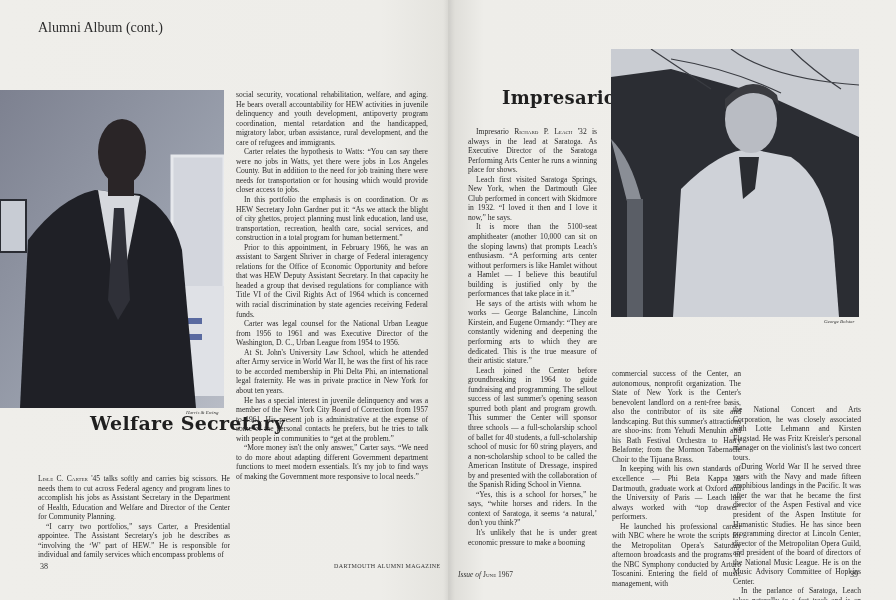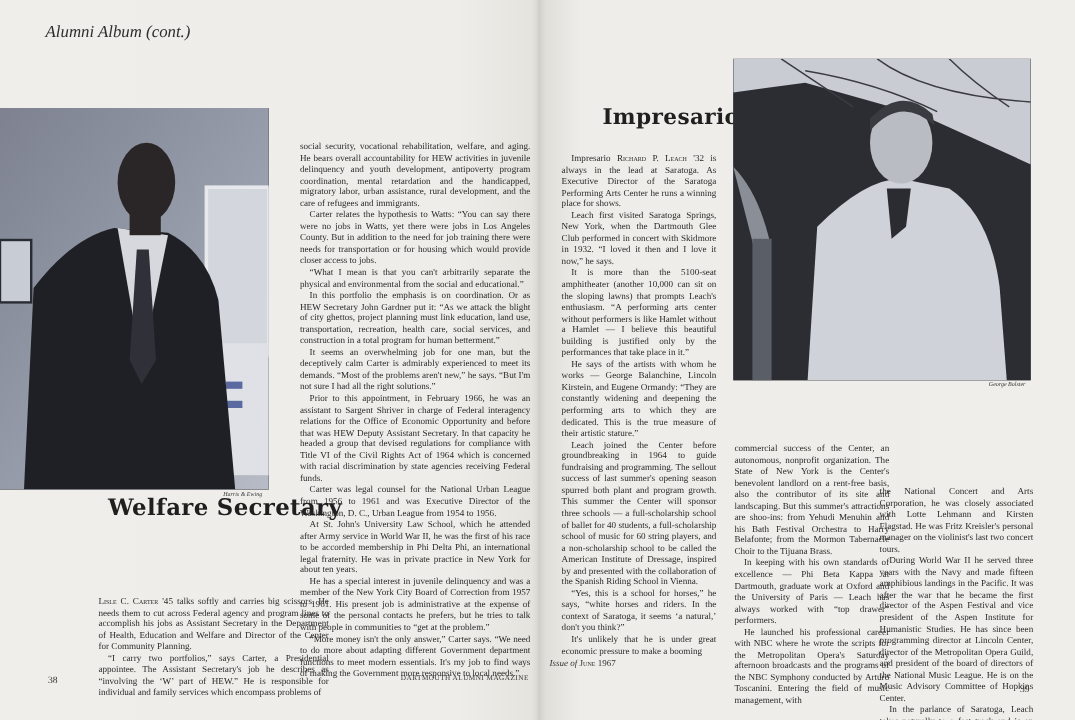--- a/index.html
+++ b/index.html
@@ -16,21 +16,21 @@
   .page-right {
     position: absolute; left: 448px; top: 0; width: 448px; height: 600px;
     background: linear-gradient(to right, #dcdbd6 0%, #eeede9 8%, #efeeea 100%);
   }
   .gutter {
     position: absolute; left: 443px; top: 0; width: 12px; height: 600px;
     background: linear-gradient(to right, rgba(0,0,0,0) 0%, rgba(0,0,0,0.06) 50%, rgba(0,0,0,0) 100%);
   }
   .running-head {
     position: absolute; left: 38px; top: 20px;
-    font-style: italic; font-size: 14px; color: #2d2d2d;
+    font-size: 14px; color: #2d2d2d;
   }
   .photo {
     position: absolute; overflow: hidden;
     background: #3c3f47;
   }
   .photo svg { display: block; width: 100%; height: 100%; }
   .credit {
     position: absolute; font-style: italic; font-size: 5px; color: #333;
   }
   .headline {
@@ -83,31 +83,29 @@
     <path d="M98 100 L118 215 L140 106 Z" fill="#d6d8dd"></path>
     <path d="M114 118 L124 118 L130 210 L118 230 L108 210 Z" fill="#2f3038"></path>
     <ellipse cx="122" cy="62" rx="24" ry="33" fill="#2a2527"></ellipse>
     <rect x="108" y="88" width="26" height="18" fill="#2a2527"></rect>
   </svg>
 </div>
 <div class="credit" style="left:186px; top:410px;">Harris &amp; Ewing</div>
 
 <div class="headline" style="left:90px; top:412px; font-size:19px;">Welfare Secretary</div>
 
-<div class="col" style="left:38px; top:496px; width:192px;margin-left:44px;">
+<div class="col" style="left:38px; top:474px; width:192px;">
   <p class="first"><span class="sc">Lisle C. Carter</span><span> '45 talks softly and carries big scissors. He needs them to cut across Federal agency and program lines to accomplish his jobs as Assistant Secretary in the Department of Health, Education and Welfare and Director of the Center for Community Planning.</span></p>
   <p>“I carry two portfolios,” says Carter, a Presidential appointee. The Assistant Secretary's job he describes as “involving the ‘W’ part of HEW.” He is responsible for individual and family services which encompass problems of</p>
 </div>
 
-<div class="col" style="left:250px; top:90px; width:192px;margin-top:27px;">
+<div class="col" style="left:236px; top:90px; width:192px;">
   <p class="first">social security, vocational rehabilitation, welfare, and aging. He bears overall accountability for HEW activities in juvenile delinquency and youth development, antipoverty program coordination, mental retardation and the handicapped, migratory labor, urban assistance, rural development, and the care of refugees and immigrants.</p>
   <p>Carter relates the hypothesis to Watts: “You can say there were no jobs in Watts, yet there were jobs in Los Angeles County. But in addition to the need for job training there were needs for transportation or for housing which would provide closer access to jobs.</p>
-  <p>“What I mean is that you can't arbitrarily separate the physical and environmental from the social and educational.”</p>
   <p>In this portfolio the emphasis is on coordination. Or as HEW Secretary John Gardner put it: “As we attack the blight of city ghettos, project planning must link education, land use, transportation, recreation, health care, social services, and construction in a total program for human betterment.”</p>
-  <p>It seems an overwhelming job for one man, but the deceptively calm Carter is admirably experienced to meet its demands. “Most of the problems aren't new,” he says. “But I'm not sure I had all the right solutions.”</p>
   <p>Prior to this appointment, in February 1966, he was an assistant to Sargent Shriver in charge of Federal interagency relations for the Office of Economic Opportunity and before that was HEW Deputy Assistant Secretary. In that capacity he headed a group that devised regulations for compliance with Title VI of the Civil Rights Act of 1964 which is concerned with racial discrimination by state agencies receiving Federal funds.</p>
   <p>Carter was legal counsel for the National Urban League from 1956 to 1961 and was Executive Director of the Washington, D. C., Urban League from 1954 to 1956.</p>
   <p>At St. John's University Law School, which he attended after Army service in World War II, he was the first of his race to be accorded membership in Phi Delta Phi, an international legal fraternity. He was in private practice in New York for about ten years.</p>
   <p>He has a special interest in juvenile delinquency and was a member of the New York City Board of Correction from 1957 to 1961. His present job is administrative at the expense of some of the personal contacts he prefers, but he tries to talk with people in communities to “get at the problem.”</p>
   <p>“More money isn't the only answer,” Carter says. “We need to do more about adapting different Government department functions to meet modern essentials. It's my job to find ways of making the Government more responsive to local needs.”</p>
 </div>
 
 <div class="folio" style="left:40px; top:562px;">38</div>
 <div class="footer-mag" style="left:334px; top:563px;">DARTMOUTH ALUMNI MAGAZINE</div>
 
@@ -143,16 +141,16 @@
   <p>In keeping with his own standards of excellence — Phi Beta Kappa at Dartmouth, graduate work at Oxford and the University of Paris — Leach has always worked with “top drawer” performers.</p>
   <p>He launched his professional career with NBC where he wrote the scripts for the Metropolitan Opera's Saturday afternoon broadcasts and the programs of the NBC Symphony conducted by Arturo Toscanini. Entering the field of music management, with</p>
 </div>
 
 <div class="col" style="left:733px; top:357px; width:128px;margin-top:48px;">
   <p class="first">the National Concert and Arts Corporation, he was closely associated with Lotte Lehmann and Kirsten Flagstad. He was Fritz Kreisler's personal manager on the violinist's last two concert tours.</p>
   <p>During World War II he served three years with the Navy and made fifteen amphibious landings in the Pacific. It was after the war that he became the first director of the Aspen Festival and vice president of the Aspen Institute for Humanistic Studies. He has since been programming director at Lincoln Center, director of the Metropolitan Opera Guild, and president of the board of directors of the National Music League. He is on the Music Advisory Committee of Hopkins Center.</p>
   <p>In the parlance of Saratoga, Leach takes naturally to a fast track and is an odds-on favorite for many more honors in the winner's circle.</p>
 </div>
 
-<div class="footer-issue" style="left:458px; top:548px;">
+<div class="footer-issue" style="left:458px; top:570px;">
   <i>Issue of </i><span class="sc">June</span><span> 1967</span>
 </div>
 <div class="folio" style="left:850px; top:570px;">39</div>
 
 </body></html>

